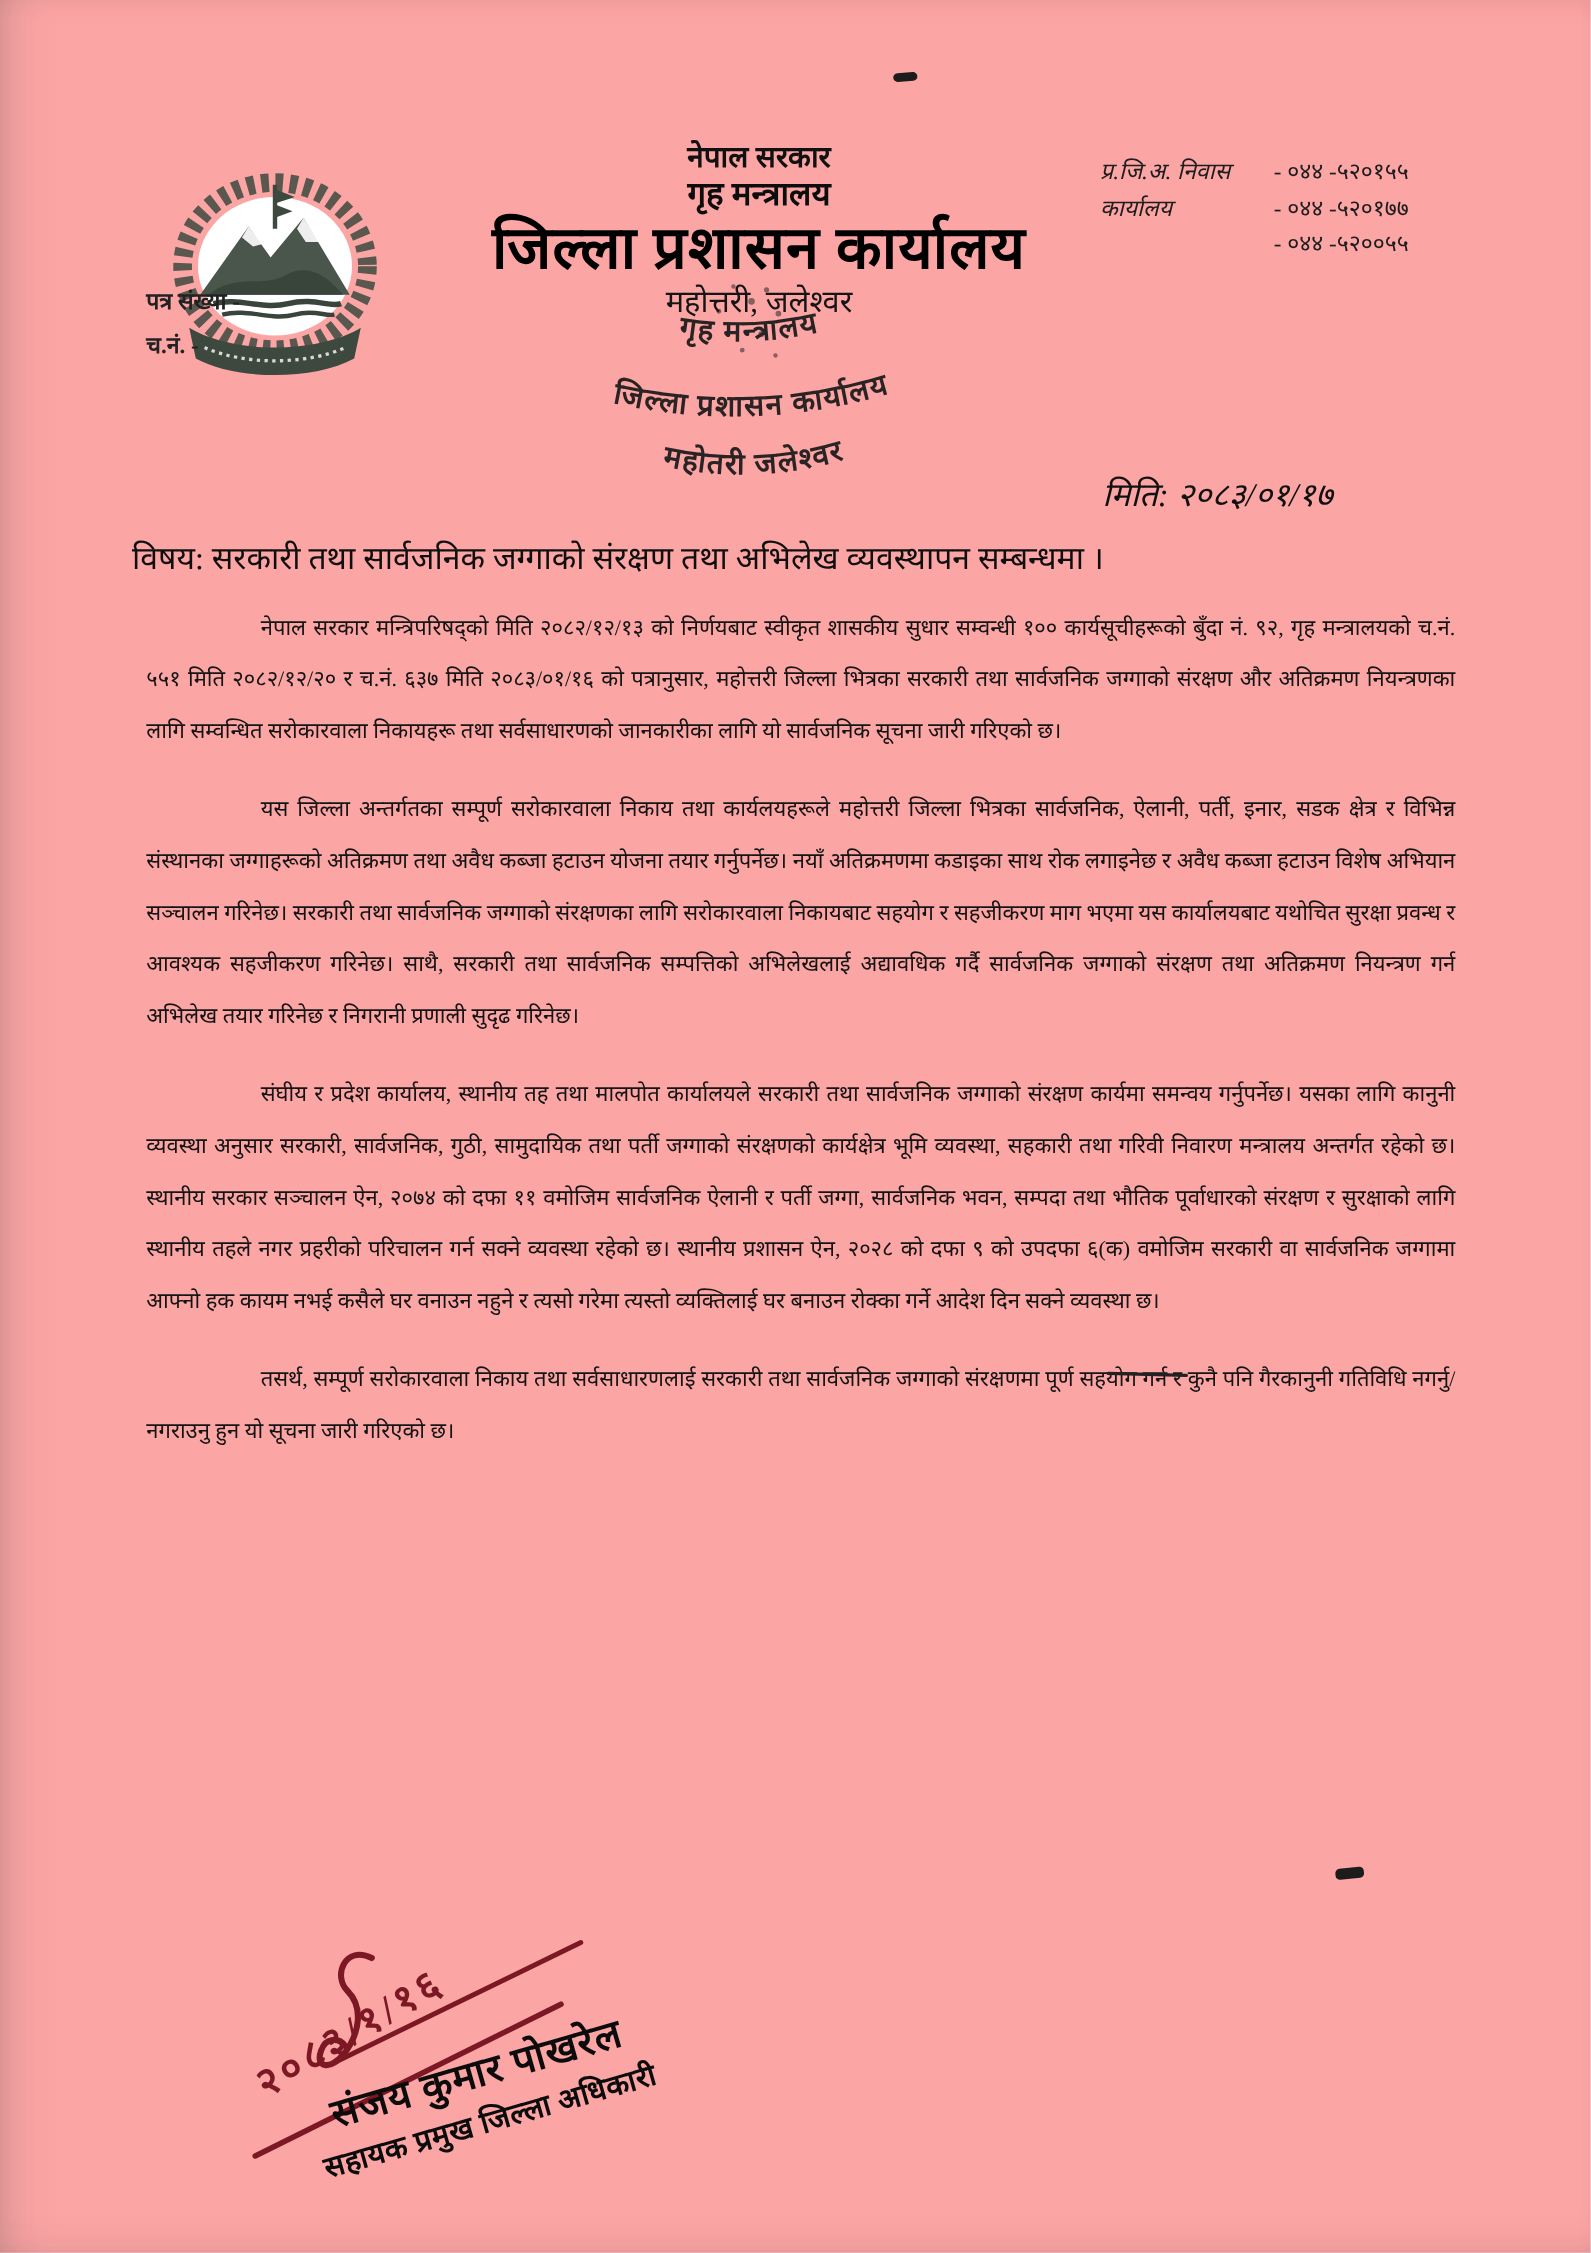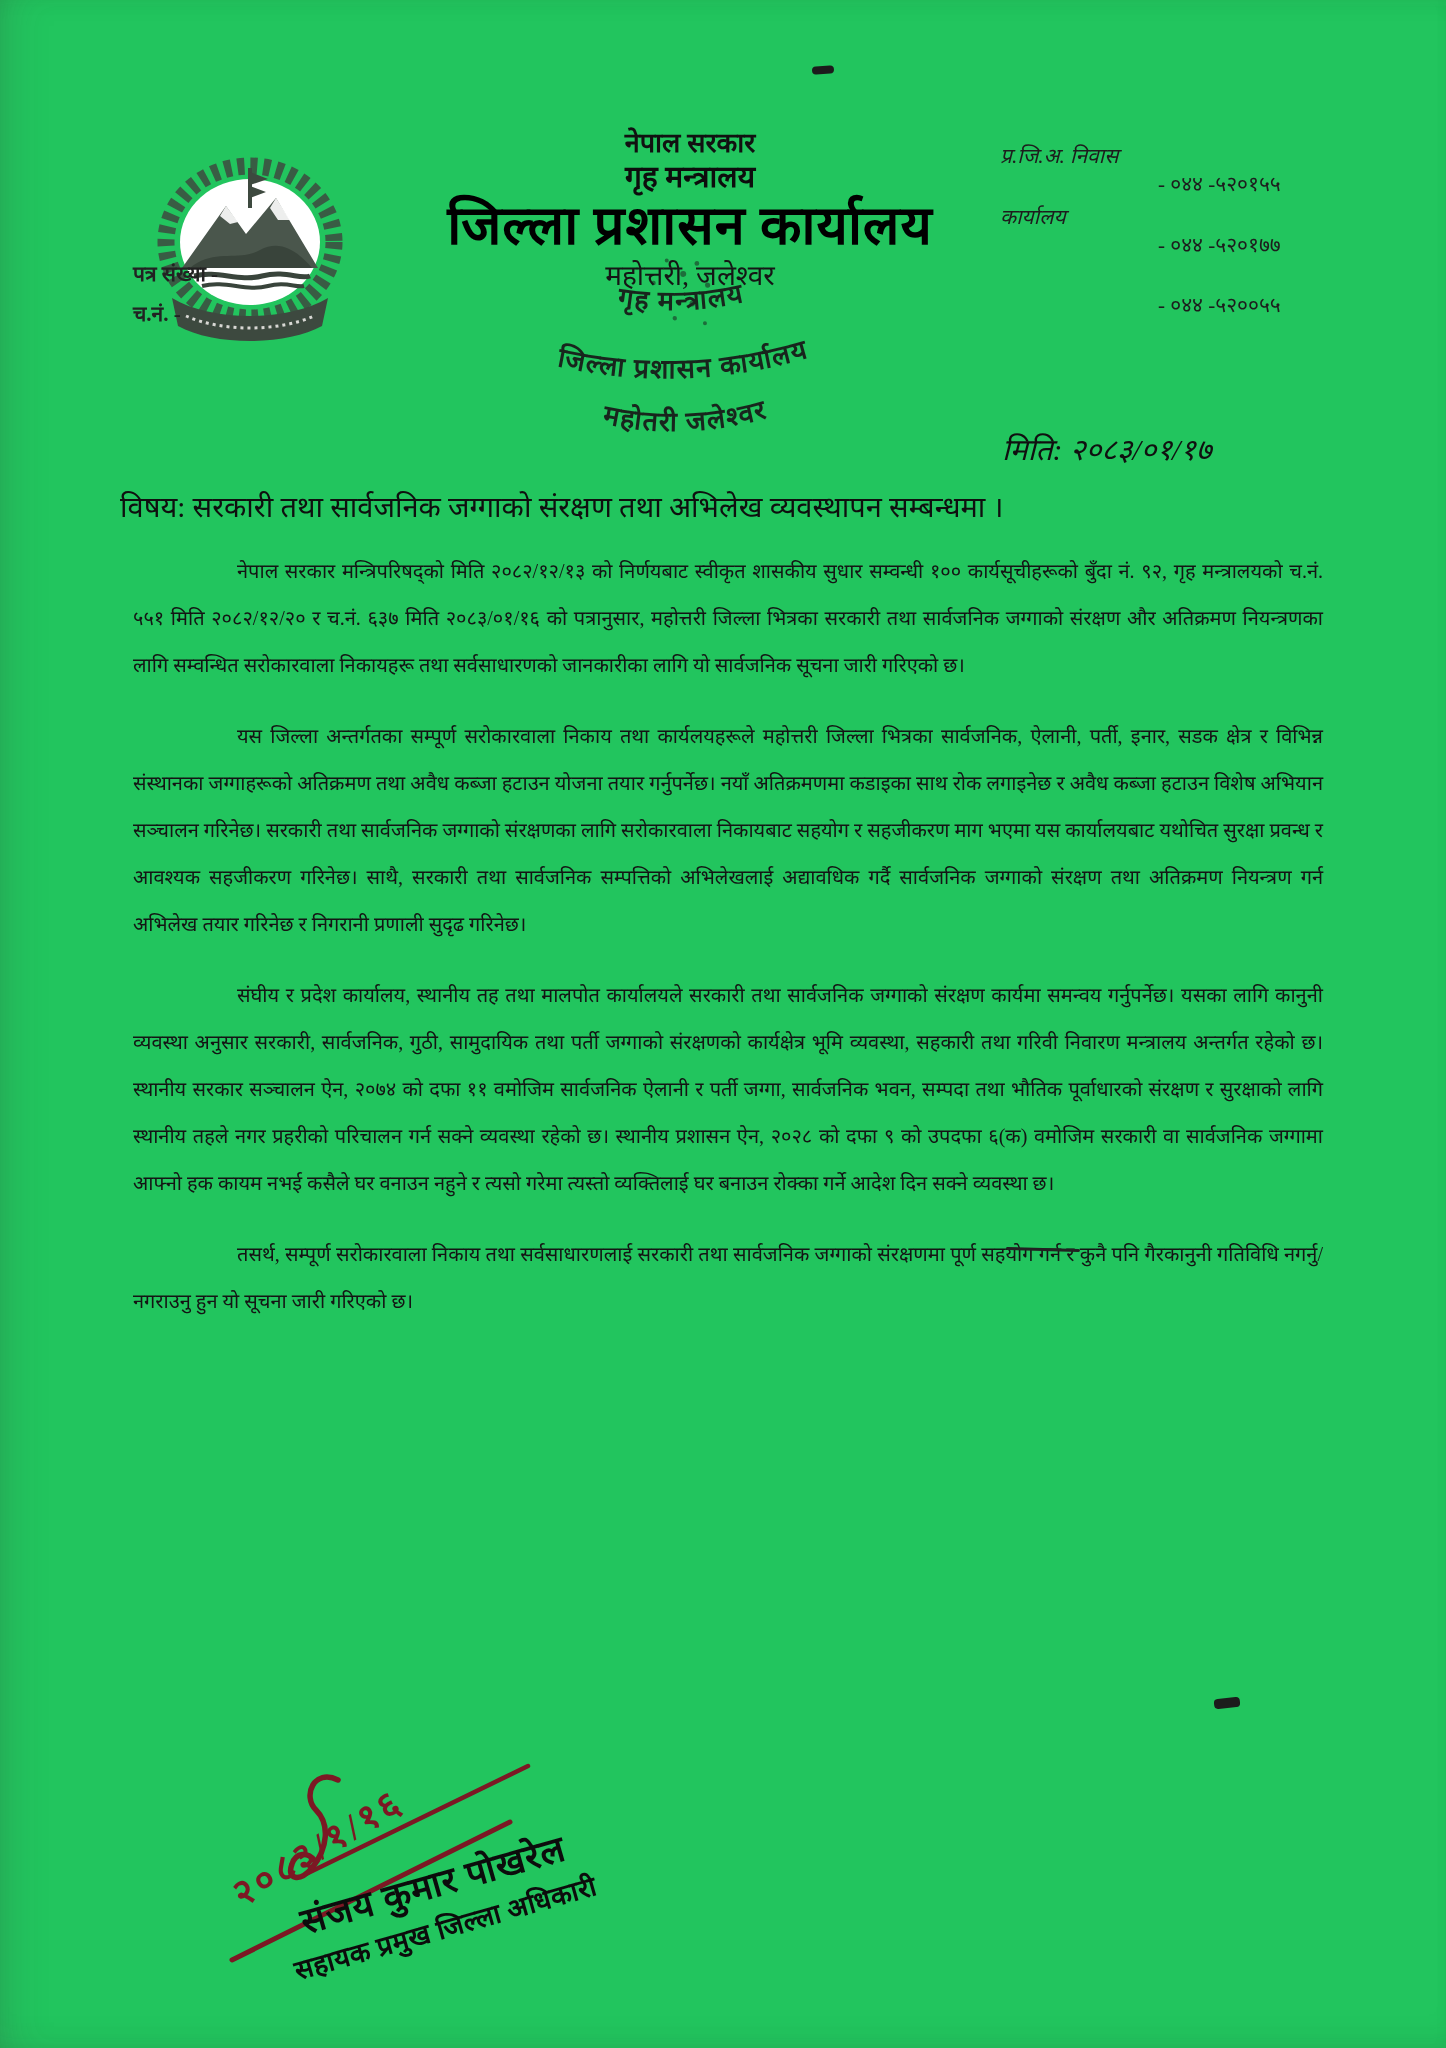--- a/index.html
+++ b/index.html
@@ -1,20 +1,20 @@
 <!DOCTYPE html>
 <html><head>
 <meta charset="utf-8">
 <style>
   html,body{margin:0;padding:0;background:#e8e8e6;}
   .page{
     position:relative;
     width:1446px;height:2048px;
     margin:0 auto;
-    background:#22c55e;
+    background:#fca5a5;
     overflow:hidden;
     font-family:"Liberation Serif","DejaVu Serif",serif;
     color:#1a1a1a;
     box-shadow:inset 28px 0 50px -34px rgba(60,60,60,.35),
                inset -6px 0 30px -26px rgba(60,60,60,.18),
                inset 0 -24px 46px -38px rgba(60,60,60,.22),
                inset 0 14px 30px -26px rgba(60,60,60,.12);
   }
   
   .emblem{position:absolute;left:142px;top:150px;width:216px;height:196px;}
@@ -27,21 +27,21 @@
   .office{font-size:54px;font-weight:bold;color:#000;letter-spacing:1px;margin-top:2px;}
   .place{font-size:28px;font-weight:normal;color:#151515;margin-top:4px;}
   .refs{position:absolute;left:133px;top:258px;font-size:21px;color:#222;line-height:1.6;font-weight:bold;}
   .refs div{margin-bottom:6px;}
   .contacts{
     position:absolute;left:1000px;top:140px;
     font-size:21px;color:#1d1d1d;line-height:1.55;
   }
   .contact-row{display:flex;}
   .contact-label{width:158px;font-style:italic;}
-  .contact-num{white-space:nowrap;margin-top:28px;}
+  .contact-num{white-space:nowrap;}
   
   .stamp{position:absolute;left:448px;top:246px;width:470px;height:215px;
          transform:rotate(-2deg);opacity:.92;}
   .stamp text{font-family:"Liberation Serif","DejaVu Serif",serif;
               font-size:27px;font-weight:bold;fill:#181818;letter-spacing:1.5px;}
   
   .dateline{position:absolute;left:1002px;top:428px;font-size:30px;color:#101010;font-style:italic;}
   .subject{position:absolute;left:120px;top:486px;width:1206px;text-align:left;
            font-size:29px;color:#0f0f0f;}
   

